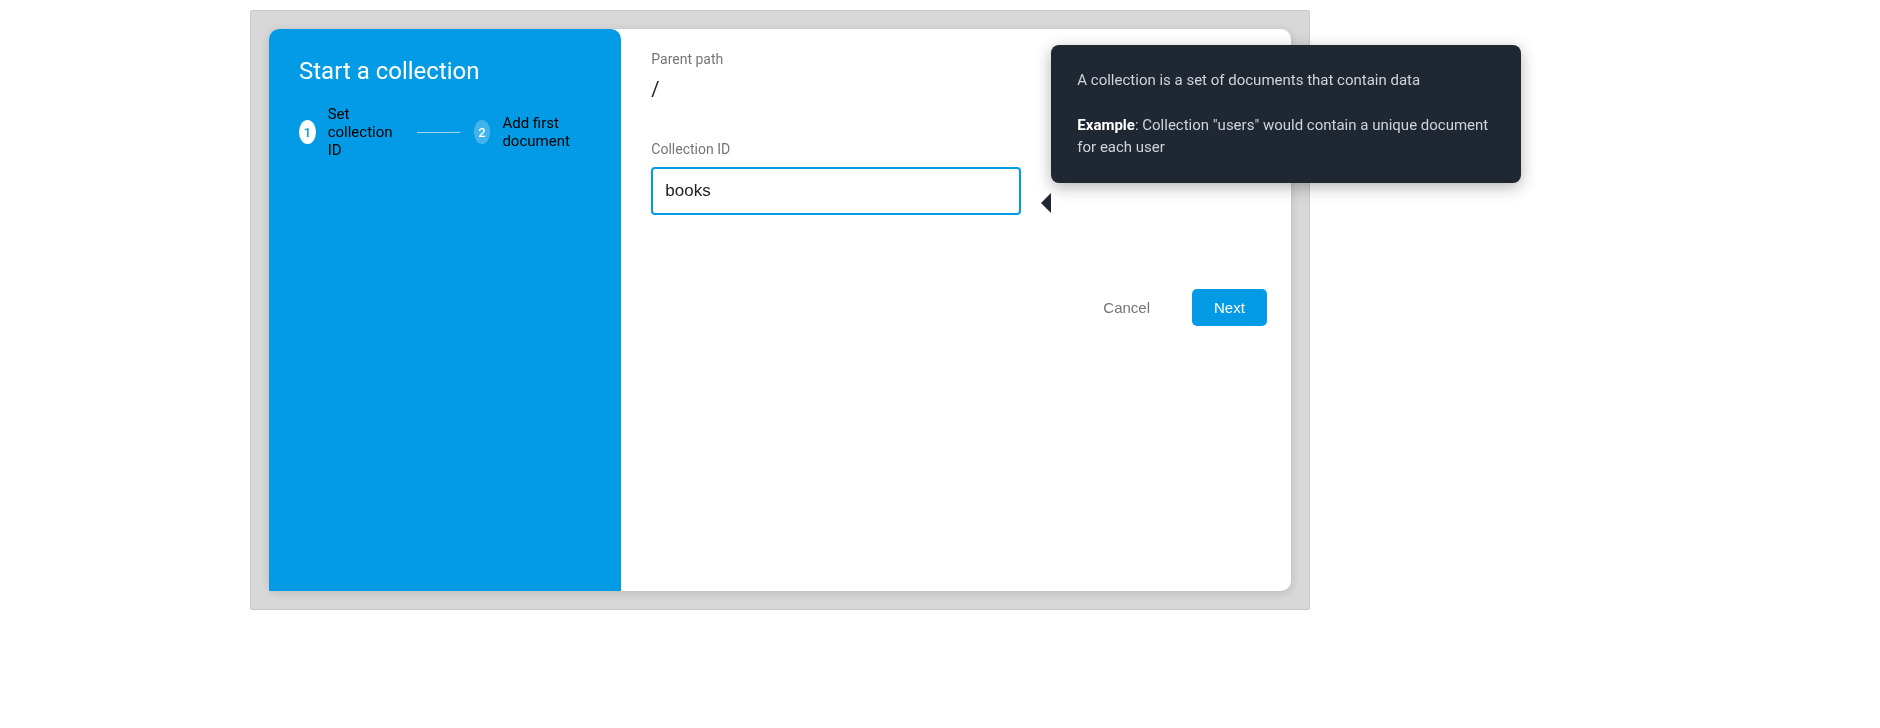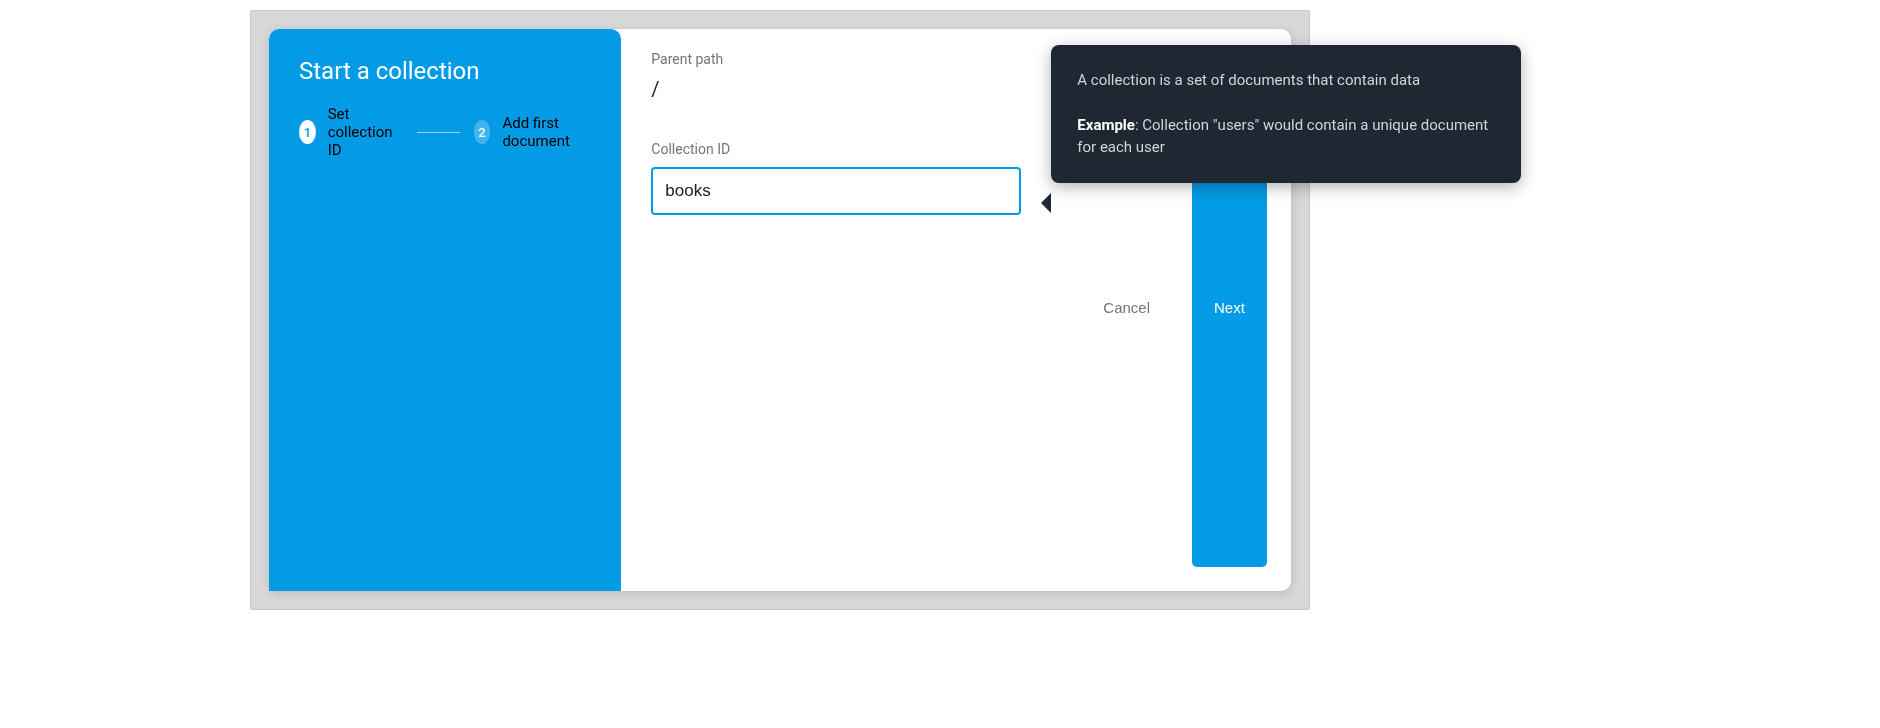--- a/index.html
+++ b/index.html
@@ -138,20 +138,21 @@
     .tooltip-desc {
       margin-bottom: 22px;
     }
     .tooltip-example-label {
       font-weight: 700;
       color: #ffffff;
     }
     .dialog-footer {
       display: flex;
       justify-content: flex-end;
+      align-items: center;
       gap: 20px;
       padding: 18px 30px 24px 30px;
     }
     .btn {
       font-size: 15px;
       font-weight: 500;
       padding: 10px 22px;
       border-radius: 5px;
       border: none;
       cursor: pointer;

